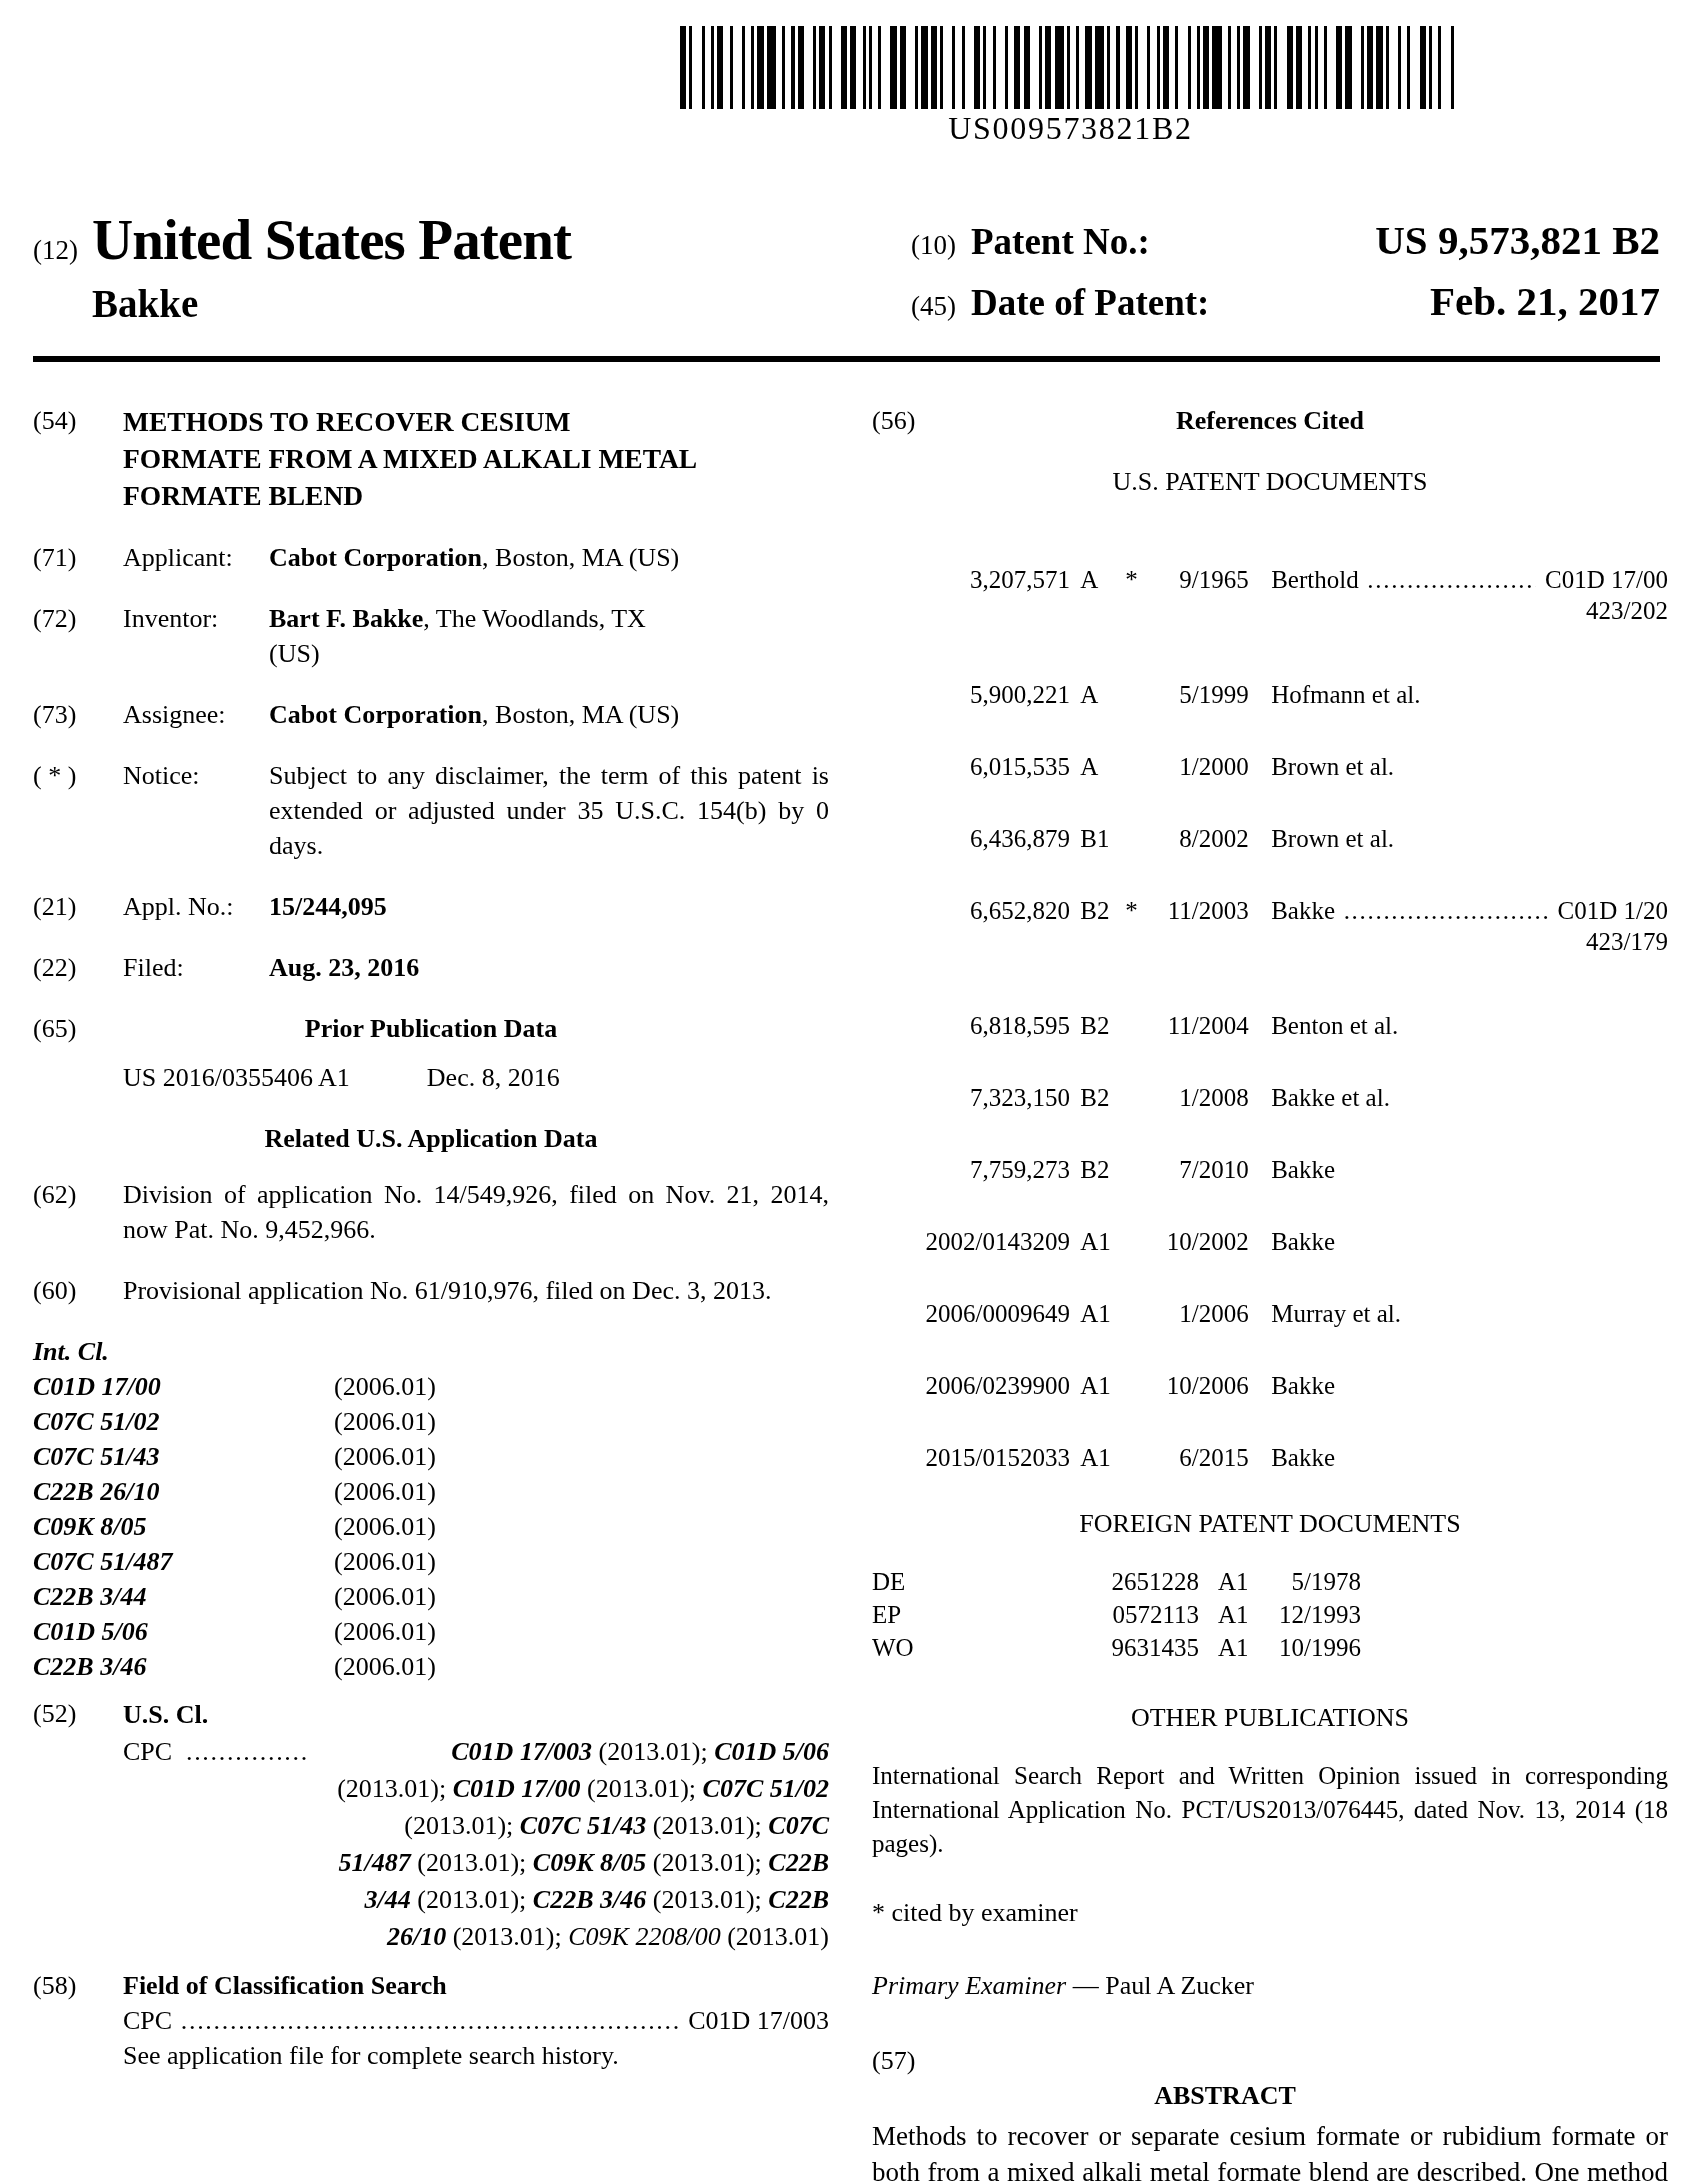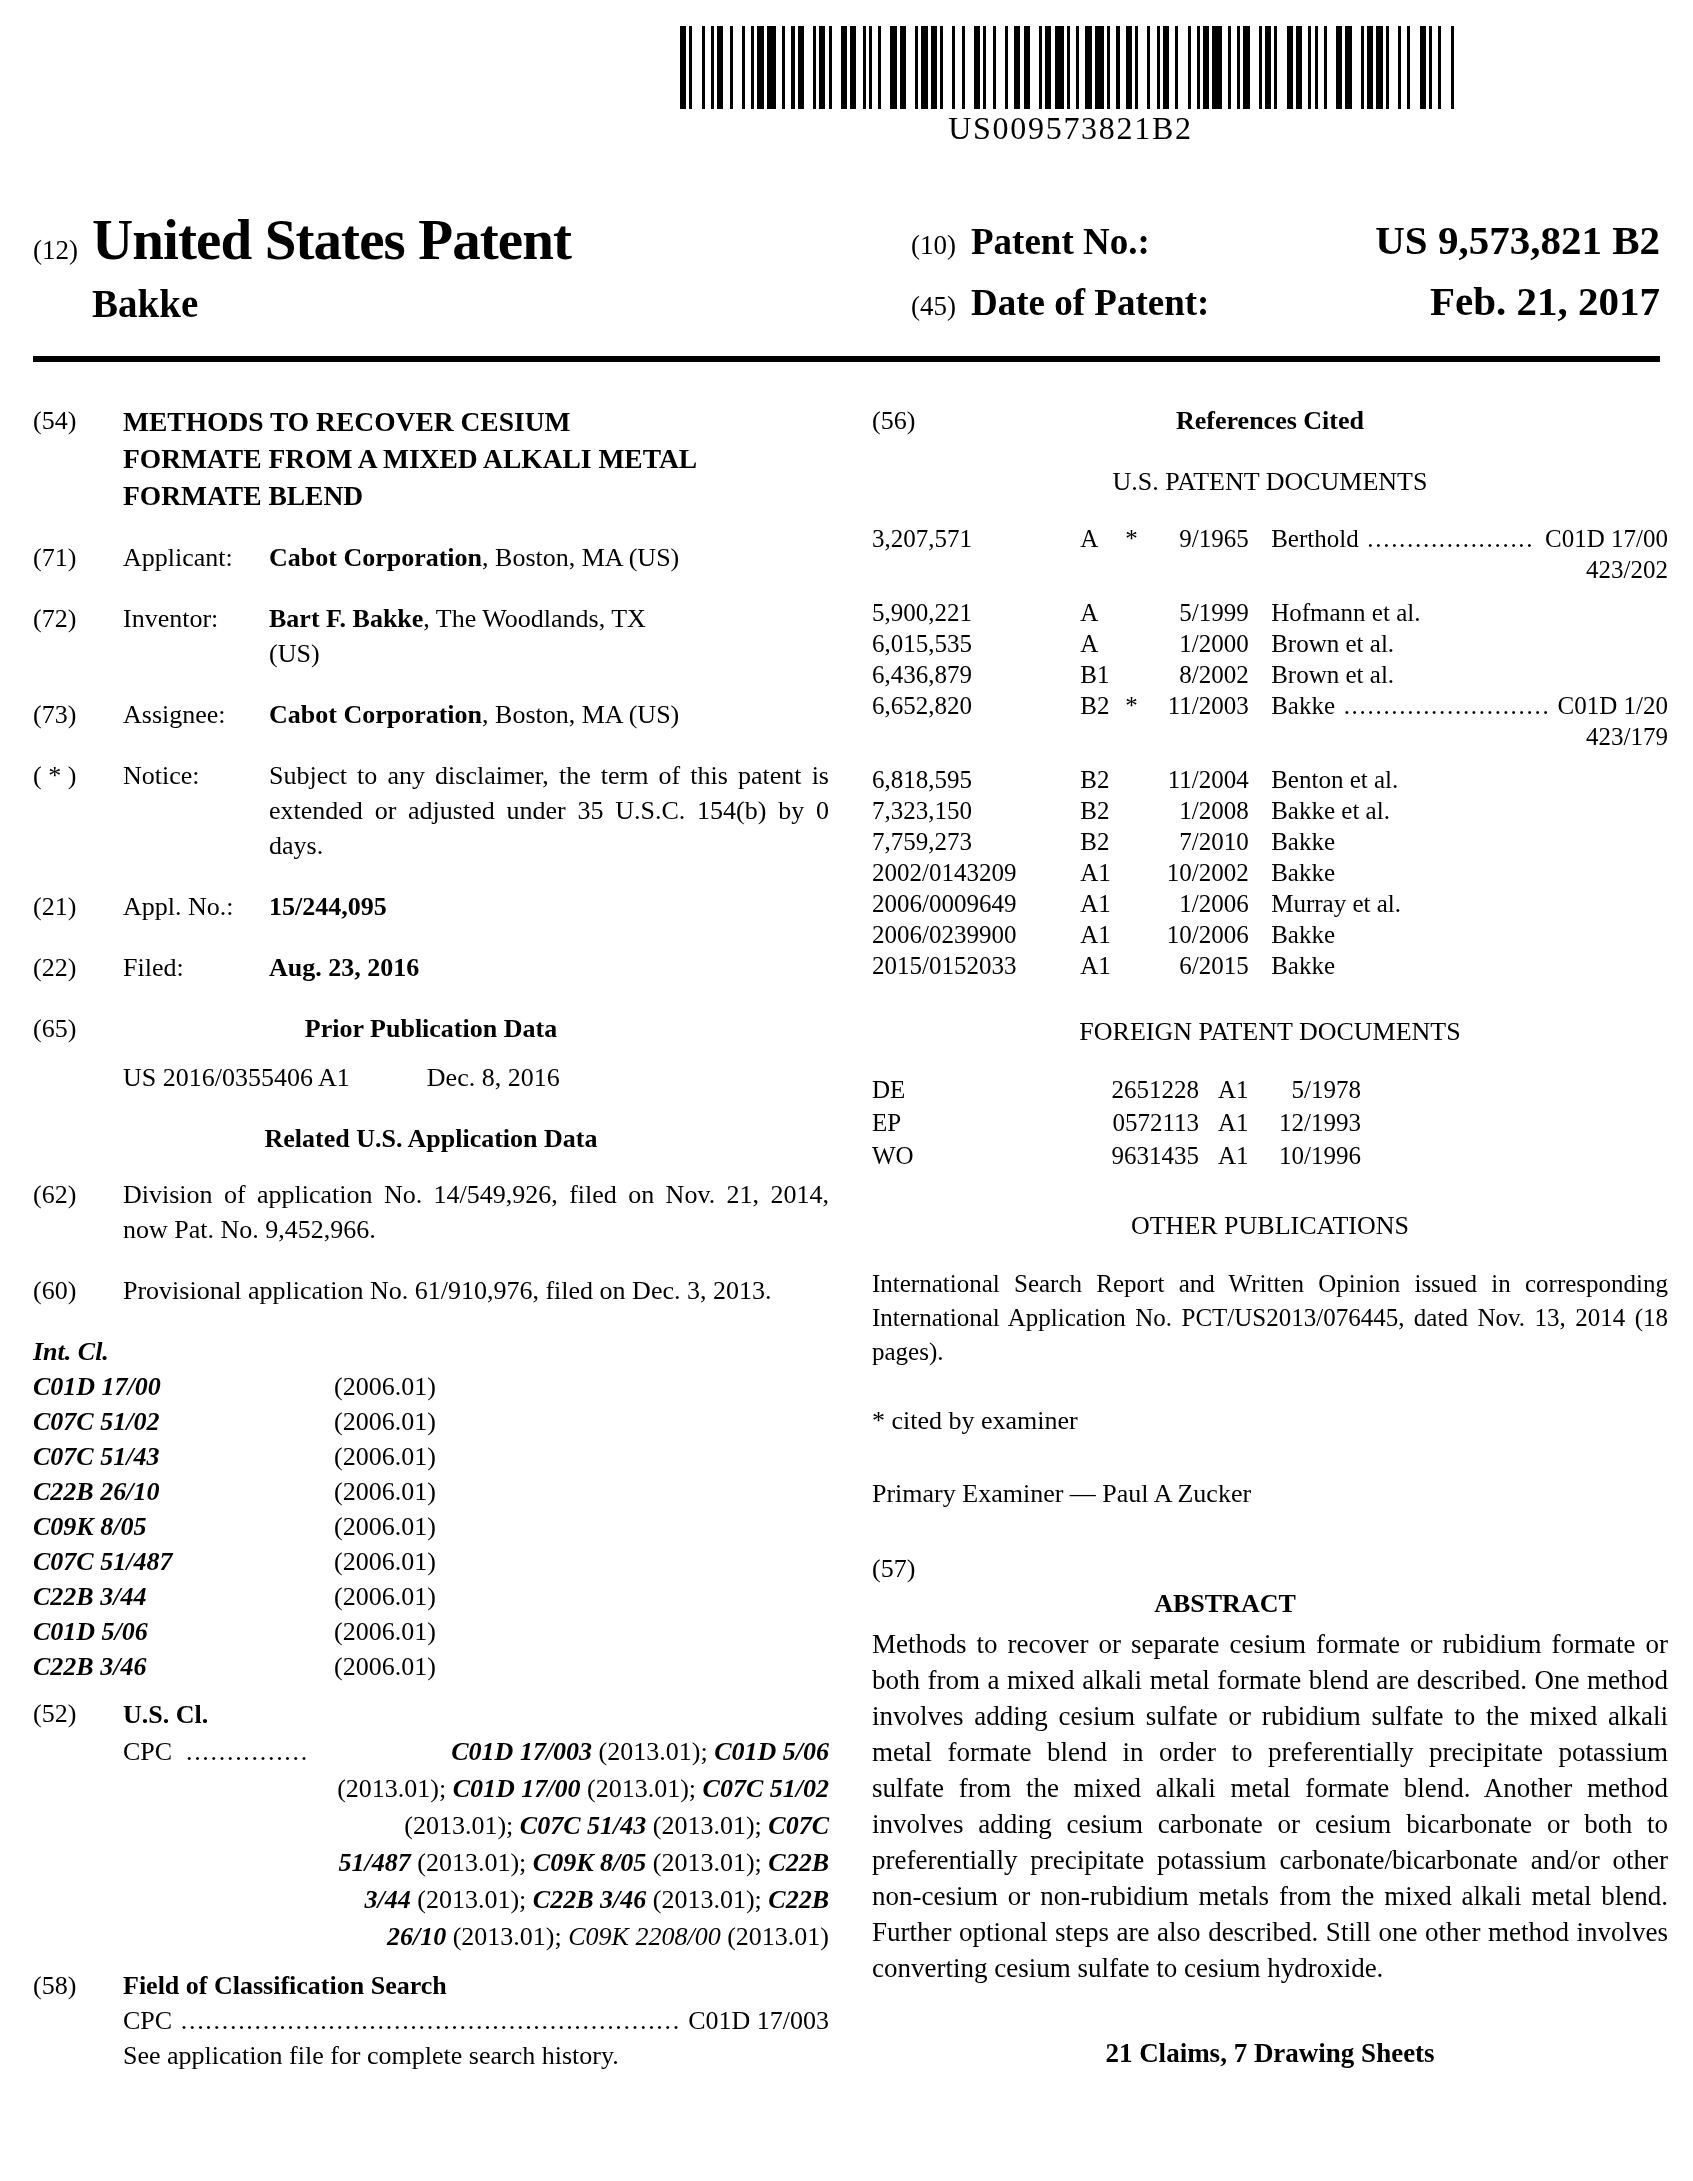--- a/index.html
+++ b/index.html
@@ -59,41 +59,41 @@
   .segs-right{margin-left:auto;}
   .cpc-cont{text-align:right;white-space:nowrap;}
   .seg-bi{font-weight:bold;font-style:italic;}
   .seg-i{font-style:italic;}
   .seg-r{}
   
   .leader-line{display:flex;align-items:baseline;}
   .leader-fill{flex:1;overflow:hidden;white-space:nowrap;margin:0 8.6px;letter-spacing:1.7px;}
   
   .ref-row{display:flex;font-size:25px;line-height:31px;align-items:baseline;}
-  .c-num{width:198px;flex:none;}
+  .c-num{width:198px;text-align:right;flex:none;margin-top:41px;}
   .c-kind{width:45px;padding-left:10.3px;flex:none;box-sizing:content-box;}
   .c-star{width:27.5px;flex:none;}
   .c-date{width:96px;text-align:right;flex:none;}
   .c-name{margin-left:22.4px;flex:none;white-space:nowrap;}
   .c-leader{flex:1;overflow:hidden;white-space:nowrap;margin:0 8.6px;letter-spacing:1.7px;}
   .c-cls{flex:none;white-space:nowrap;}
   .ref-cont{text-align:right;font-size:25px;line-height:31px;}
   .tgap{height:12px;}
   
   .f-row{display:flex;font-size:25px;line-height:33px;}
   .f-cc{width:107px;flex:none;}
   .f-num{width:220px;text-align:right;flex:none;}
   .f-kind{width:69px;padding-left:19px;flex:none;box-sizing:border-box;}
   .f-date{width:93px;text-align:right;flex:none;}
   
   .subhead{text-align:center;font-size:26px;margin:26px 0 24px 0;}
   .pub-item{font-size:25px;line-height:34px;text-align:justify;}
   .cited{margin-top:34px;font-size:26px;}
   .examiner{margin-top:38px;font-size:26px;}
-  .examiner .lab{}
+  .examiner .lab{font-style:italic;}
   .abstract-text{font-size:27px;line-height:36px;text-align:justify;margin-top:5.2px;}
   .claims{text-align:center;font-weight:bold;font-size:27px;margin-top:50px;}
 </style>
 </head>
 <body>
 
 <div class="page">
 
   <div class="barcode-zone">
     <div class="barcode-wrap">

